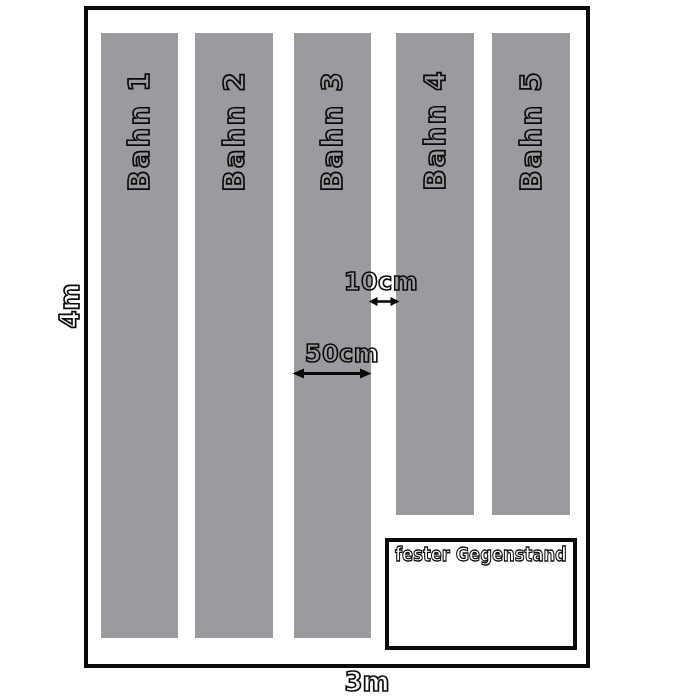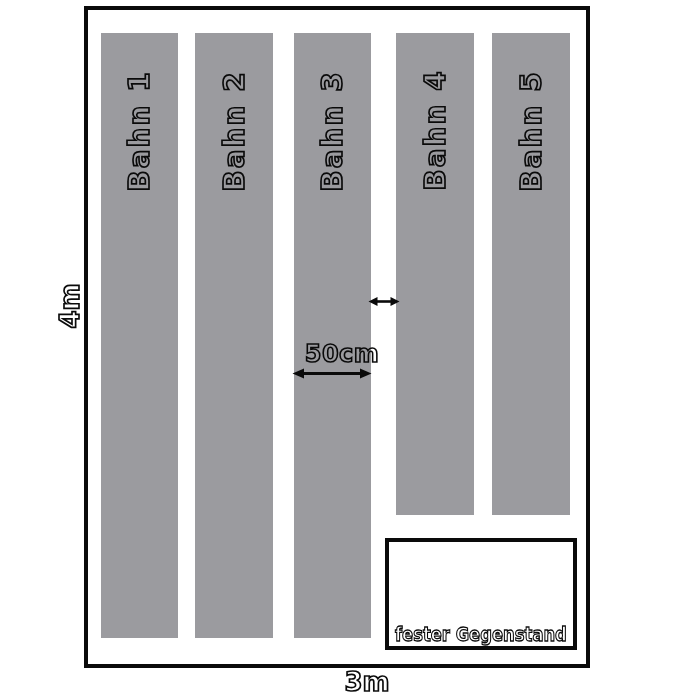--- a/index.html
+++ b/index.html
@@ -109,21 +109,21 @@
   .fixed-object {
     position: absolute;
     left: 385px;
     top: 538px;
     width: 192px;
     height: 112px;
     box-sizing: border-box;
     border: 4px solid #0a0a0a;
     background: #ffffff;
     display: flex;
-    align-items: flex-end;
+    align-items: flex-start;
     justify-content: center;
   }
   .fixed-object-label {
     font-size: 20px;
     -webkit-text-stroke-width: 1.3px;
     transform: scaleX(0.82);
     display: inline-block;
   }
 </style>
 </head>
@@ -154,20 +154,21 @@
   <div class="anchor lane-label l5">
     <span class="outline-text">Bahn 5</span>
   </div>
 
   <div class="anchor dim-4m">
     <span class="outline-text">4m</span>
   </div>
 
   <div class="outline-text dim-3m">3m</div>
 
+  <div class="outline-text dim-10cm">10cm</div>
   <svg class="arrow-svg arrow-gap" width="32" height="13" viewBox="0 0 32 13">
     <line x1="6" y1="6.5" x2="26" y2="6.5" stroke="#0a0a0a" stroke-width="2.6"></line>
     <polygon points="0.5,6.5 9.5,2 9.5,11" fill="#0a0a0a"></polygon>
     <polygon points="31.5,6.5 22.5,2 22.5,11" fill="#0a0a0a"></polygon>
   </svg>
 
   <div class="outline-text dim-50cm">50cm</div>
   <svg class="arrow-svg arrow-lane-width" width="80" height="15" viewBox="0 0 80 15">
     <line x1="7" y1="7.5" x2="73" y2="7.5" stroke="#0a0a0a" stroke-width="3"></line>
     <polygon points="0.5,7.5 12,2.5 12,12.5" fill="#0a0a0a"></polygon>

